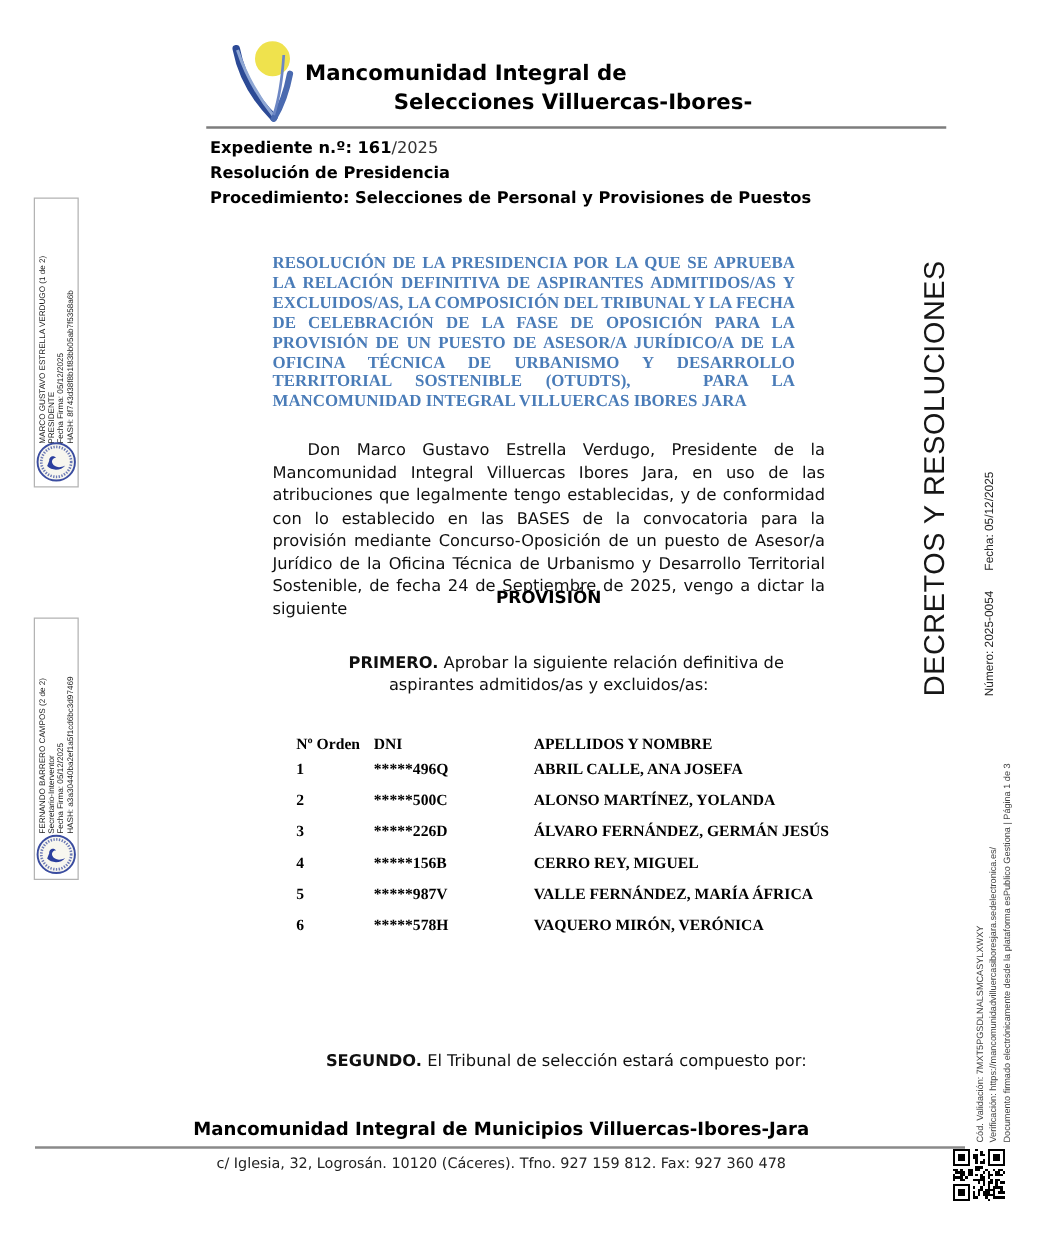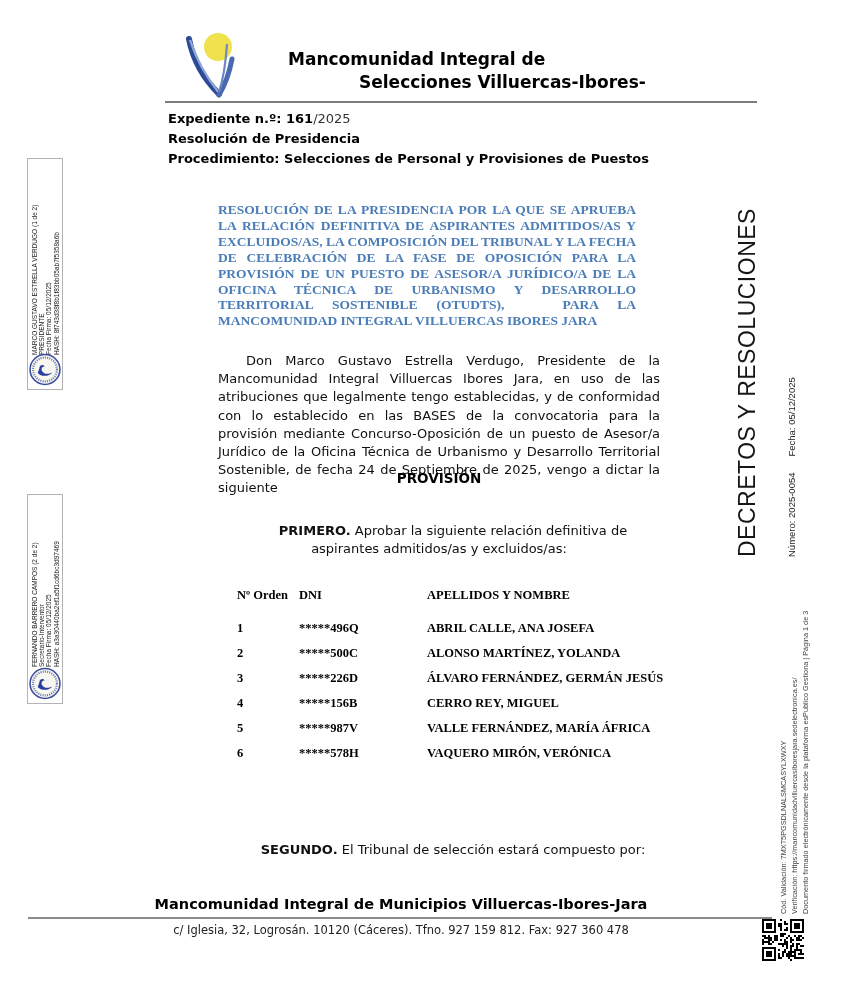--- a/index.html
+++ b/index.html
@@ -2,21 +2,21 @@
 <html><head>
 <meta charset="utf-8">
 <style>
   html,body{margin:0;padding:0;background:#fff;}
   #page{position:relative;width:842px;height:1000px;background:#fff;overflow:hidden;
         font-family:"DejaVu Sans",sans-serif;color:#111;}
 
   
   #logo{position:absolute;left:181px;top:32px;width:56px;height:72px;}
   #org-title{position:absolute;left:244px;top:48px;font-weight:bold;font-size:17px;
-             line-height:23px;color:#000;margin-left:44px;}
+             line-height:23px;color:#000;}
   #org-title .l2{padding-left:71px;}
   #header-rule{position:absolute;left:165px;top:101px;width:592px;height:2px;background:#7d7d7d;}
 
   #expediente-block{position:absolute;left:168px;top:109px;font-size:13px;line-height:20px;
                     font-weight:bold;color:#000;}
   #expediente-block .light{font-weight:normal;color:#333;}
 
   
   #subject{position:absolute;left:218px;top:202px;width:418px;text-align:justify;
            font-family:"Liberation Serif",serif;font-weight:bold;font-size:13.5px;
@@ -32,21 +32,21 @@
   #primero{top:522px;text-indent:28px;text-align:center;}
   #segundo{top:841px;text-indent:28px;text-align:center;}
   .para b{font-weight:bold;}
 
   
   #applicants{position:absolute;left:237px;top:588px;width:436px;
               font-family:"Liberation Serif",serif;font-weight:bold;font-size:12.5px;
               color:#000;}
   #applicants .trow{display:grid;grid-template-columns:62px 128px 246px;
                     line-height:15px;margin-bottom:10px;}
-  #applicants .thead{margin-bottom:18px;}
+  #applicants .thead{margin-bottom:5px;}
 
   
   #footer-org{position:absolute;left:30px;top:896px;width:742px;text-align:center;
               font-weight:bold;font-size:14.5px;color:#000;}
   #footer-rule{position:absolute;left:28px;top:917px;width:744px;height:2px;background:#8a8a8a;}
   #footer-address{position:absolute;left:30px;top:923px;width:742px;text-align:center;
                   font-size:11.5px;color:#222;}
 
   
   .sig-box{position:absolute;left:27px;width:34px;border:1px solid #b3b3b3;background:#fff;}

